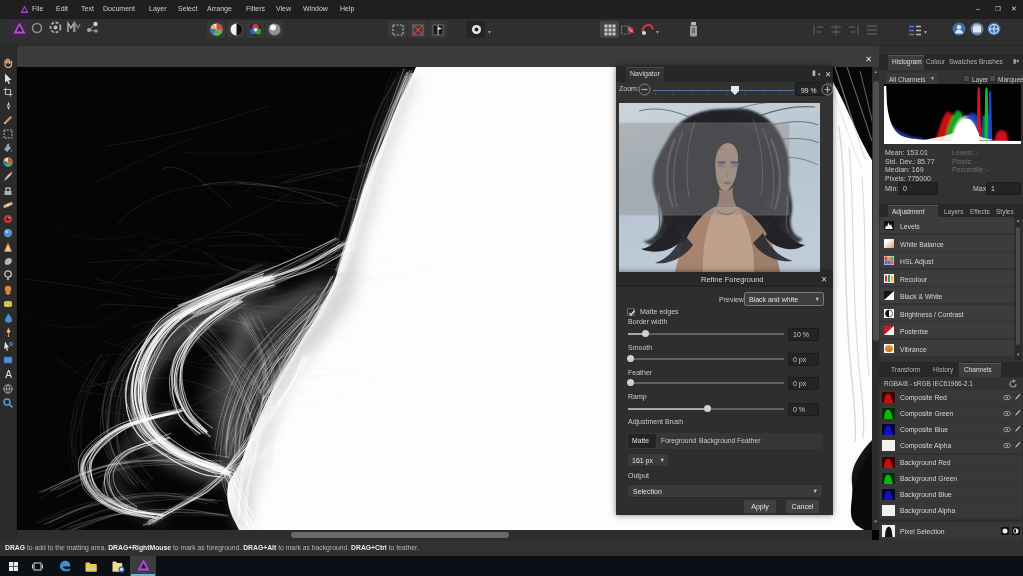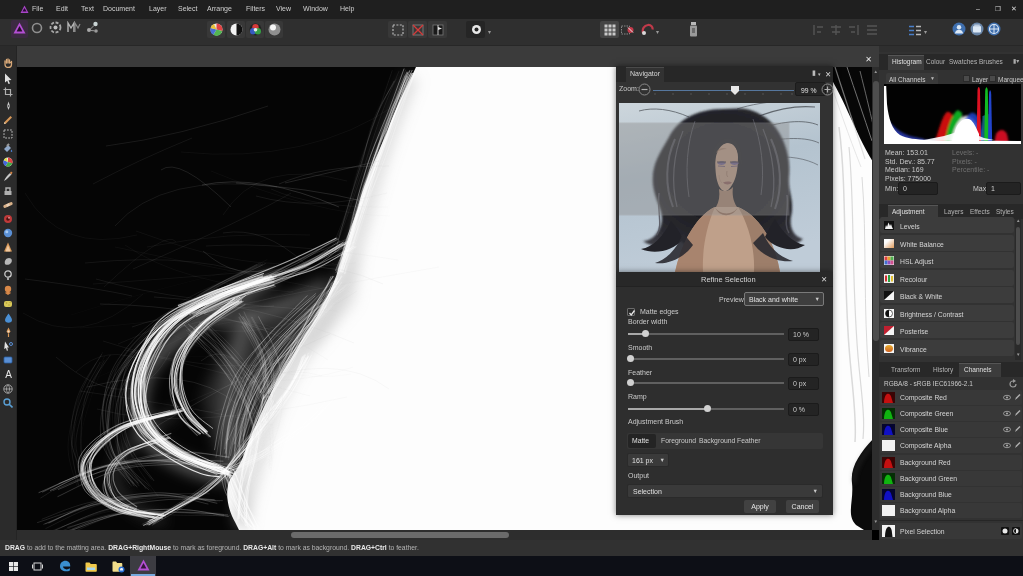--- a/index.html
+++ b/index.html
@@ -837,21 +837,21 @@
     <path d="M64,130 C58,146 48,156 36,160 C50,162 66,154 74,142 Z" fill="#2a2a31" opacity="0.9"></path>
     <path d="M144,130 C150,144 160,154 174,158 C158,160 142,152 134,140 Z" fill="#2a2a31" opacity="0.9"></path>
 
     <rect x="0" y="20" width="170" height="92" fill="#8d8d8d" opacity="0.42" stroke="#9a9a9a" stroke-width="1"></rect>
   </svg>
   </div>
 </div>
 
 <div class="abs dialog" id="dialog">
   <div class="abs" style="left:0;top:0;width:217px;height:15px;background:#282828;border-bottom:1px solid #222"></div>
-  <span class="txt" style="left:85px;top:3px;font-size:7.5px;color:#d5d5d5">Refine Selection</span>
+  <span class="txt" style="left:85px;top:3px;font-size:7.5px;color:#d5d5d5">Refine Foreground</span>
   <span class="txt" style="left:205px;top:3px;font-size:7.5px;color:#ddd">✕</span>
   <span class="txt" style="left:103px;top:24px">Preview</span>
   <div class="abs" style="left:128px;top:20px;width:80px;height:14px;background:#3e3e3e;border:1px solid #7a7a7a;border-radius:2px">
     <span class="txt" style="left:4px;top:3px;font-size:7px;color:#e2e2e2">Black and white</span>
     <span class="txt" style="right:3px;top:3px;font-size:5.5px;color:#ccc">▼</span>
   </div>
   <div class="abs" style="left:11px;top:36px;width:8px;height:8px;background:#2a2a2a;border:1px solid #6a6a6a;border-radius:1px">
     <svg class="abs" style="left:0px;top:0px" width="8" height="8" viewBox="0 0 8 8">
         <path d="M1.5,4 L3.2,6 L6.5,1.5" stroke="#e8e8e8" stroke-width="1.3" fill="none"></path>
       </svg>

